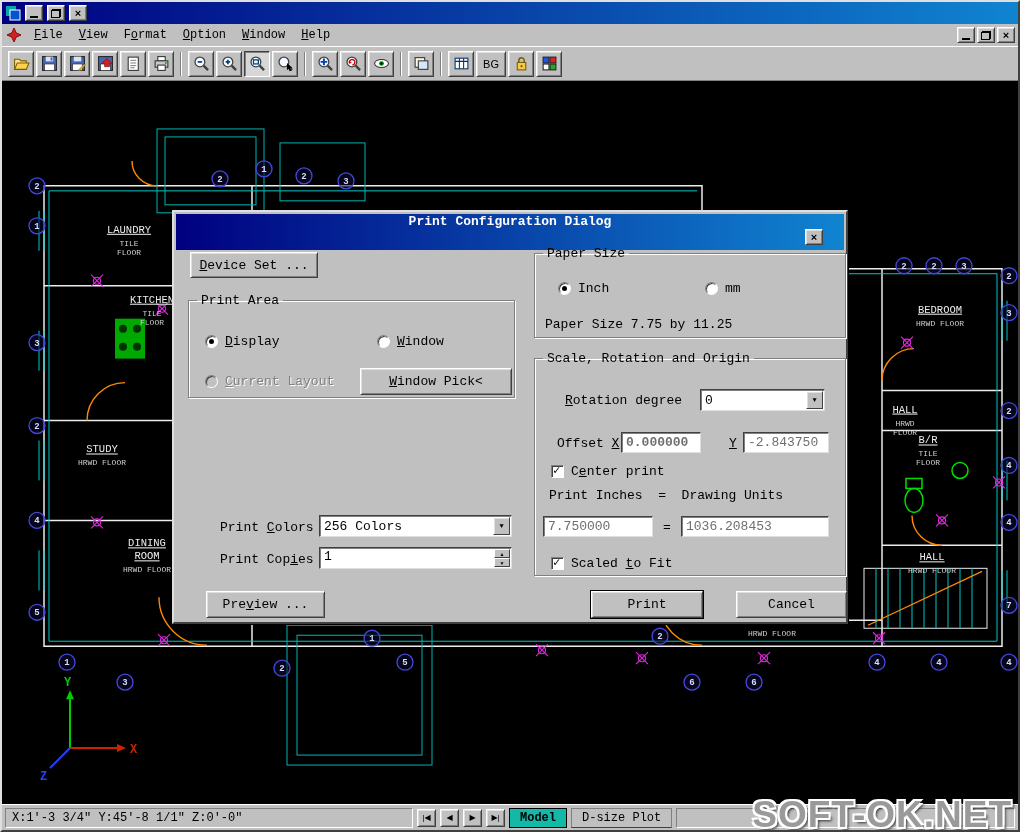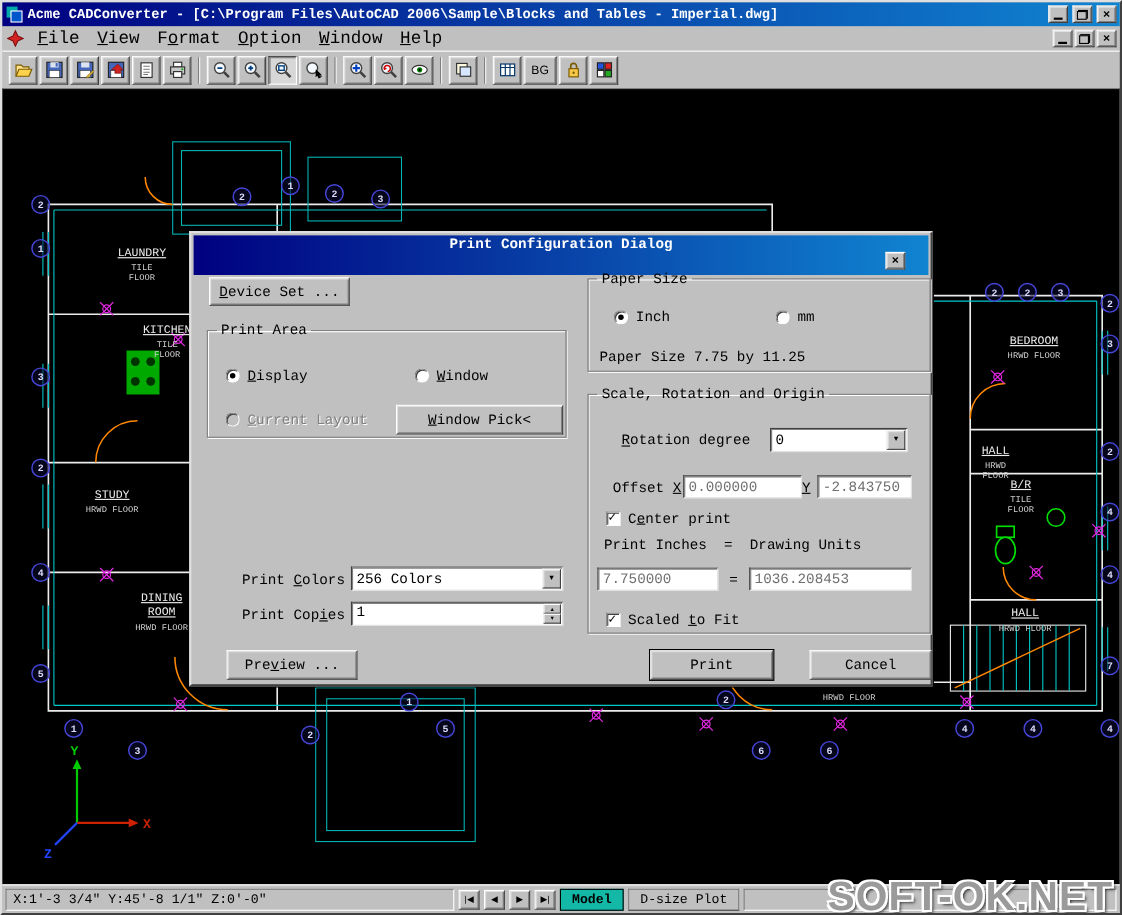--- a/index.html
+++ b/index.html
@@ -13,21 +13,21 @@
   .title-text{color:#fff;font-weight:bold;font-size:12.5px;flex:1;white-space:nowrap;overflow:hidden;}
   .wbtn{width:18px;height:16px;background:#c0c0c0;border:1px solid;border-color:#fff #404040 #404040 #fff;
     box-shadow:inset 1px 1px 0 #dfdfdf,inset -1px -1px 0 #808080;
     display:flex;align-items:center;justify-content:center;font-size:11px;font-weight:bold;color:#000;padding:0;}
   .g-min{width:8px;height:7px;border-bottom:2px solid #000;margin-top:2px;}
   .g-restore{width:10px;height:9px;position:relative;}
   .g-restore::after{content:"";position:absolute;right:0;top:0;width:7px;height:6px;border:1px solid #000;}
   .g-restore::before{content:"";position:absolute;left:0;bottom:0;width:7px;height:6px;border:1px solid #000;background:#c0c0c0;z-index:1;}
   
   .menubar{height:22px;display:flex;align-items:center;padding:0 3px;background:#c0c0c0;}
-  .menu-item{padding:2px 8px 3px 8px;font-size:16px;color:#000;cursor:default;}
+  .menu-item{padding:2px 8px 3px 8px;font-size:12px;color:#000;cursor:default;}
   .mdi-ctrls{margin-left:auto;display:flex;gap:2px;}
   u{text-decoration:underline;}
   
   .toolbar{height:34px;display:flex;align-items:center;padding:0 6px;gap:2px;border-top:1px solid #fff;}
   .tbtn{width:26px;height:26px;background:#c0c0c0;border:1px solid;border-color:#fff #404040 #404040 #fff;
     box-shadow:inset 1px 1px 0 #dfdfdf,inset -1px -1px 0 #808080;
     display:flex;align-items:center;justify-content:center;padding:0;}
   .tbtn.pressed{border-color:#404040 #fff #fff #404040;box-shadow:inset 1px 1px 0 #808080;background:#d7d7d7;}
   .tbtn svg{width:17px;height:17px;}
   .tb-sep{width:2px;height:24px;border-left:1px solid #808080;border-right:1px solid #fff;margin:0 4px;}
@@ -100,21 +100,20 @@
 </head>
 <body>
 
 <div class="window">
 
   <div class="titlebar">
     <svg width="16" height="16" viewBox="0 0 16 16">
       <rect x="1" y="1" width="10" height="10" fill="#00aaaa"></rect>
       <rect x="5" y="5" width="10" height="10" fill="#0055cc" stroke="#fff" stroke-width="1"></rect>
     </svg>
-    <span class="title-text">Acme CADConverter - [C:\Program Files\AutoCAD 2006\Sample\Blocks and Tables - Imperial.dwg]</span>
     <button class="wbtn">
         <span class="g-min"></span>
       </button>
     <button class="wbtn">
         <span class="g-restore"></span>
       </button>
     <button class="wbtn">
         <span>×</span>
       </button>
   </div>
@@ -537,21 +536,21 @@
         <div class="abs" style="left:30px;top:27px;">
           <span></span><u>R</u><span>otation degree</span>
         </div>
         <div class="tfield combo abs" style="left:165px;top:23px;width:125px;height:22px;">
           <span>0</span>
           <span class="arrowbtn">▼</span>
         </div>
         <div class="abs" style="left:22px;top:70px;">
           <span>Offset </span><u>X</u>
         </div>
-        <input class="tfield abs graytext" style="left: 86px; top: 66px; width: 108px; height: 21px;" value="0.000000">
+        <input class="tfield abs graytext" style="left: 86px; top: 66px; width: 80px; height: 21px; font-weight: bold;" value="0.000000">
         <div class="abs" style="left:194px;top:70px;"><u>Y</u></div>
         <input class="tfield abs graytext" style="left: 208px; top: 66px; width: 86px; height: 21px;" value="-2.843750">
         <div class="ctl-row" style="left:16px;top:98px;">
           <span class="cbox on"></span>
           <span class="lbl"><span>C</span><u>e</u><span>nter print</span></span>
         </div>
         <div class="abs pre" style="left:14px;top:122px;">Print Inches  =  Drawing Units</div>
         <input class="tfield abs graytext" style="left: 8px; top: 150px; width: 110px; height: 21px;" value="7.750000">
         <div class="abs" style="left:128px;top:154px;">=</div>
         <input class="tfield abs graytext" style="left: 146px; top: 150px; width: 148px; height: 21px;" value="1036.208453">

